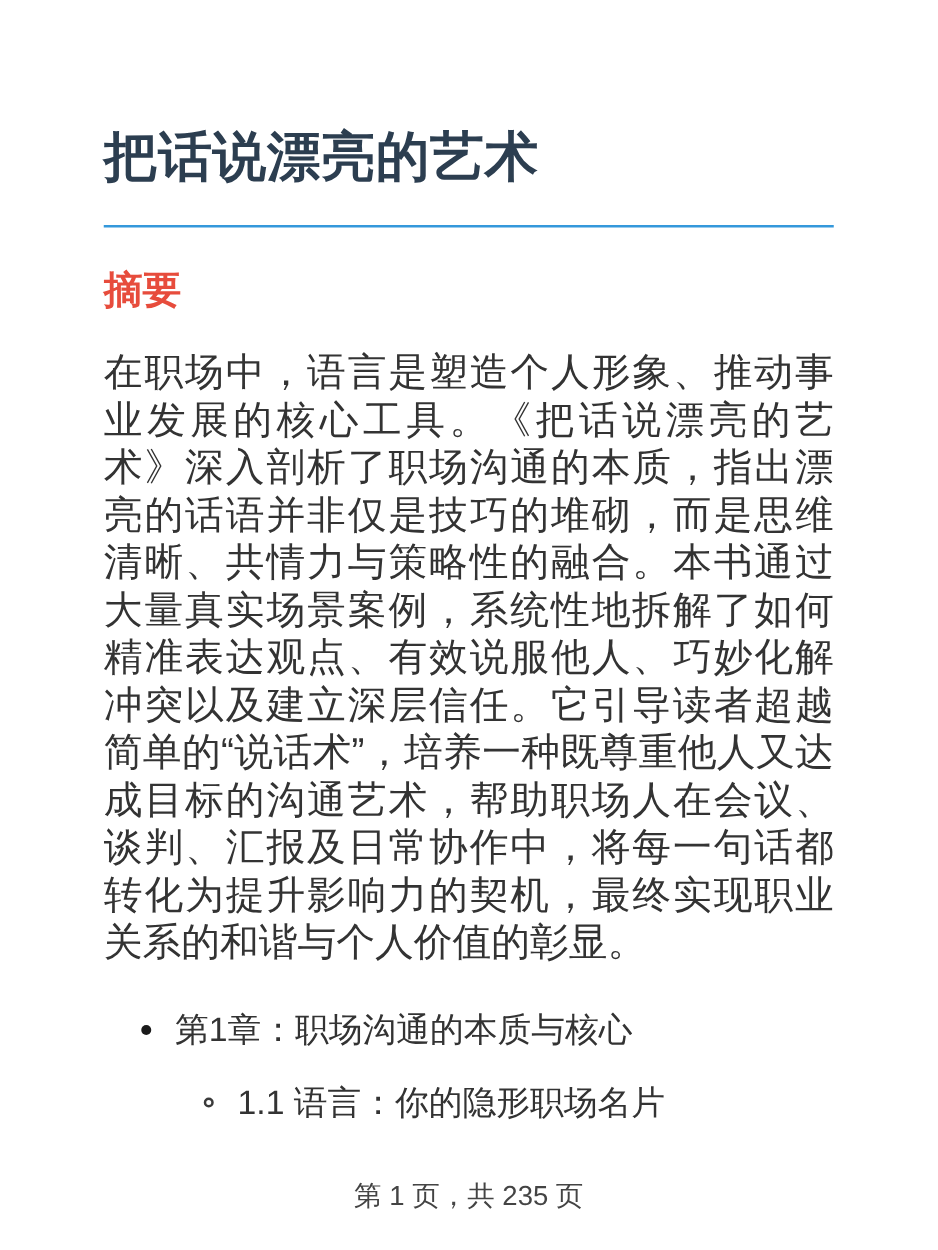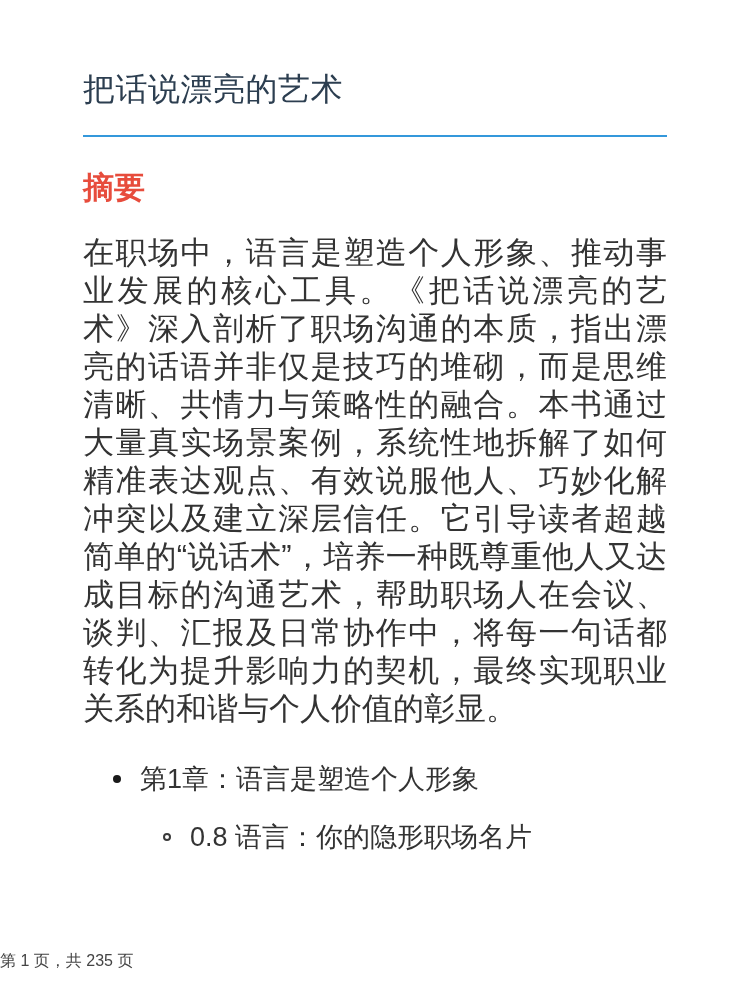--- a/index.html
+++ b/index.html
@@ -14,24 +14,24 @@
     background: var(--background, #ffffff);
     font-family: "Liberation Sans", "DejaVu Sans", sans-serif;
     overflow: hidden;
     box-sizing: border-box;
   }
   .content {
     padding: 0 83px;
   }
   .doc-title {
     margin: 0;
-    padding-top: 69px;
-    font-size: 32px;
+    padding-top: 100px;
+    font-size: 43px;
     line-height: 1.25;
-    font-weight: 400;
+    font-weight: 700;
     color: var(--title-text, #2c3e50);
     letter-spacing: 0.5px;
   }
   .title-divider {
     border: none;
     border-top: 2px solid var(--divider, #3498db);
     margin: 26px 0 0 0;
   }
   .section-heading {
     margin: 34px 0 0 0;
@@ -87,21 +87,22 @@
   .toc-item.level-2 .bullet {
     left: 80px;
     background: transparent;
     border: 2px solid #3a3a3a;
   }
   .page-footer {
     position: absolute;
     left: 0;
     right: 0;
     bottom: 28px;
-    font-size: 16px;
+    text-align: center;
+    font-size: 22px;
     color: var(--footer-text, #444444);
   }
 </style>
 </head>
 <body>
 
 <div class="page">
   <div class="content">
 
     <h1 class="doc-title">把话说漂亮的艺术</h1>
@@ -109,24 +110,24 @@
     <hr class="title-divider">
 
     <h2 class="section-heading">摘要</h2>
 
     <p class="abstract-body">在职场中，语言是塑造个人形象、推动事业发展的核心工具。《把话说漂亮的艺术》深入剖析了职场沟通的本质，指出漂亮的话语并非仅是技巧的堆砌，而是思维清晰、共情力与策略性的融合。本书通过大量真实场景案例，系统性地拆解了如何精准表达观点、有效说服他人、巧妙化解冲突以及建立深层信任。它引导读者超越简单的“说话术”，培养一种既尊重他人又达成目标的沟通艺术，帮助职场人在会议、谈判、汇报及日常协作中，将每一句话都转化为提升影响力的契机，最终实现职业关系的和谐与个人价值的彰显。</p>
 
 
     <ul class="toc-list">
       <li class="toc-item level-1">
         <span class="bullet"></span>
-        <span>第1章：语言是塑造个人形象</span>
+        <span>第1章：职场沟通的本质与核心</span>
       </li>
       <li class="toc-item level-2">
         <span class="bullet"></span>
-        <span>0.8 语言：你的隐形职场名片</span>
+        <span>1.1 语言：你的隐形职场名片</span>
       </li>
     </ul>
 
   </div>
 
   <div class="page-footer">第 1 页，共 235 页</div>
 </div>
 
 </body></html>

